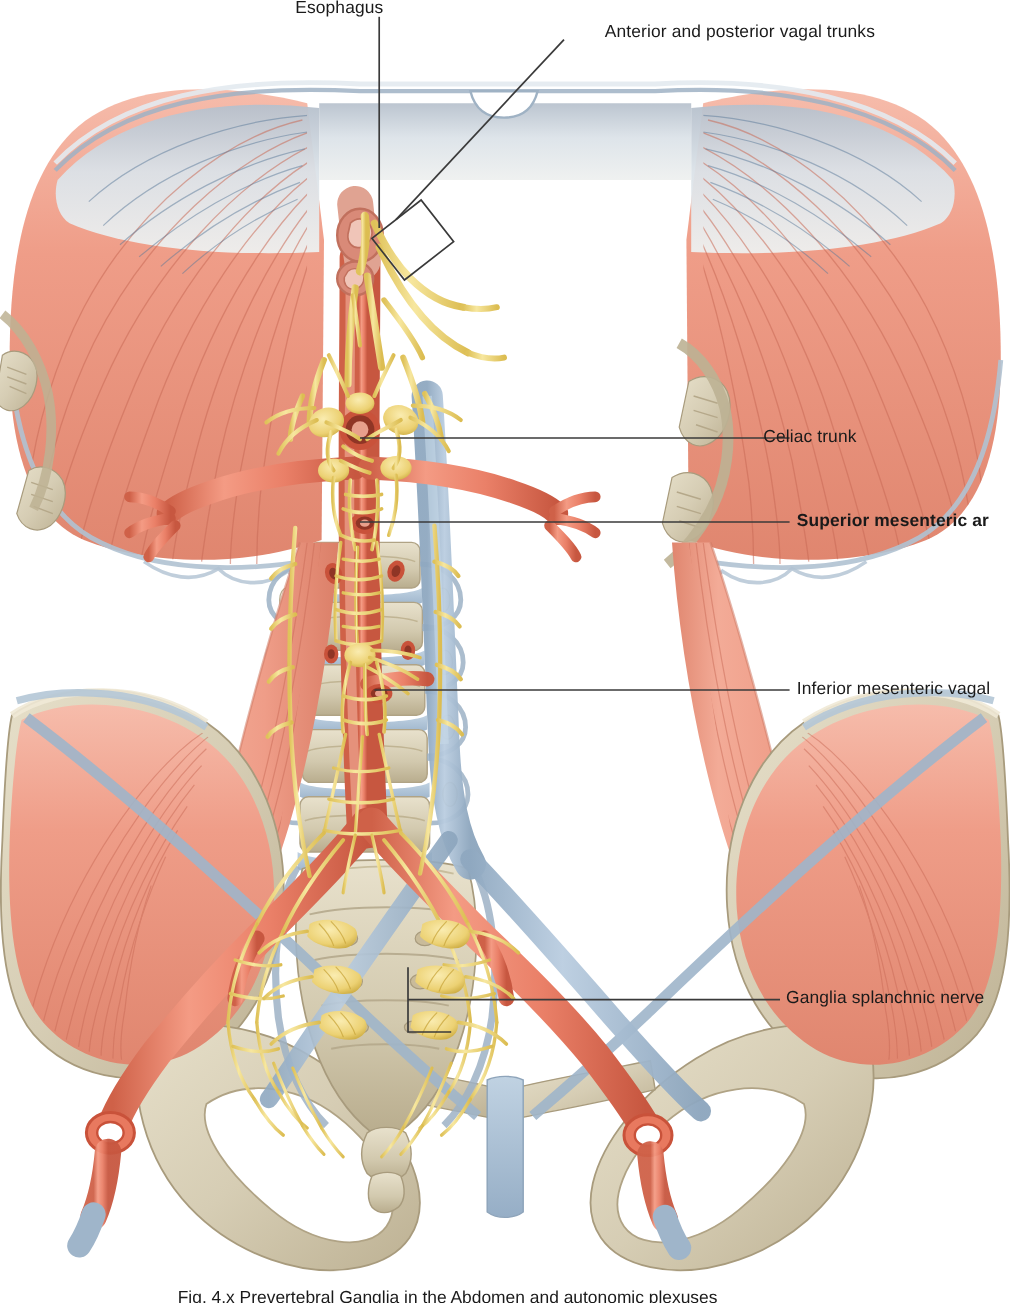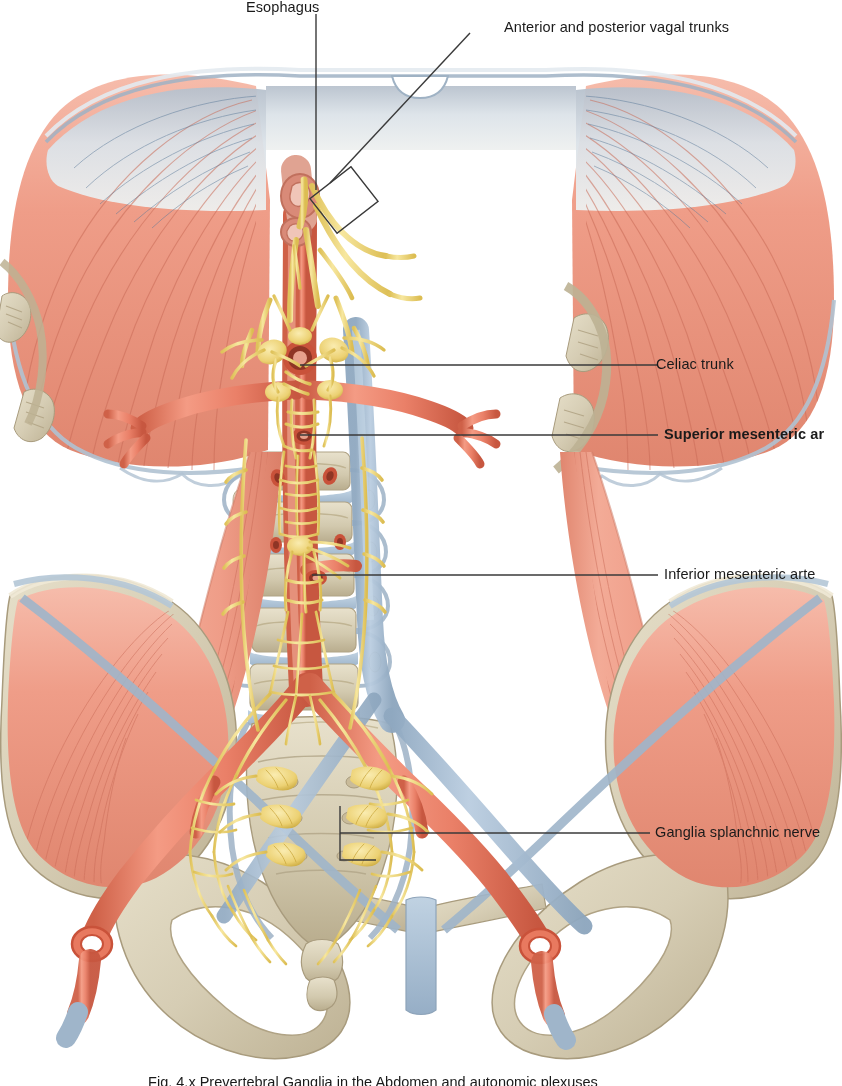--- a/index.html
+++ b/index.html
@@ -29,21 +29,21 @@
     position: absolute;
     font-family: "Liberation Sans", sans-serif;
     font-size: 14.5px;
     color: #1a1a1a;
     white-space: nowrap;
     letter-spacing: 0.1px;
     line-height: 1;
   }
   #label-esophagus   { left: 246px; top: 0px; }
   #label-vagal       { left: 476px; top: 20px; margin-left: 28px; }
-  #label-celiac      { left: 656px; top: 357px; text-align: right; }
+  #label-celiac      { left: 636px; top: 357px; text-align: right; }
   #label-smA         { left: 664px; top: 427px; font-weight: bold; }
   #label-imA         { left: 664px; top: 567px; }
   #label-pelvic      { left: 655px; top: 825px; }
   #caption {
     position: absolute;
     left: 0;
     top: 1074px;
     width: 746px;
     text-align: center;
     font-family: "Liberation Sans", sans-serif;
@@ -660,19 +660,19 @@
   </svg>
 
   <div class="anno-label" id="label-esophagus">Esophagus</div>
 
   <div class="anno-label" id="label-vagal">Anterior and posterior vagal trunks</div>
 
   <div class="anno-label" id="label-celiac">Celiac trunk</div>
 
   <div class="anno-label" id="label-smA">Superior mesenteric ar</div>
 
-  <div class="anno-label" id="label-imA">Inferior mesenteric arte</div>
+  <div class="anno-label" id="label-imA">Inferior mesenteric vagal</div>
 
   <div class="anno-label" id="label-pelvic">Ganglia splanchnic nerve</div>
 
   <div id="caption">Fig. 4.x  Prevertebral  Ganglia  in  the  Abdomen  and  autonomic  plexuses</div>
 
 </div>
 
 </body></html>

